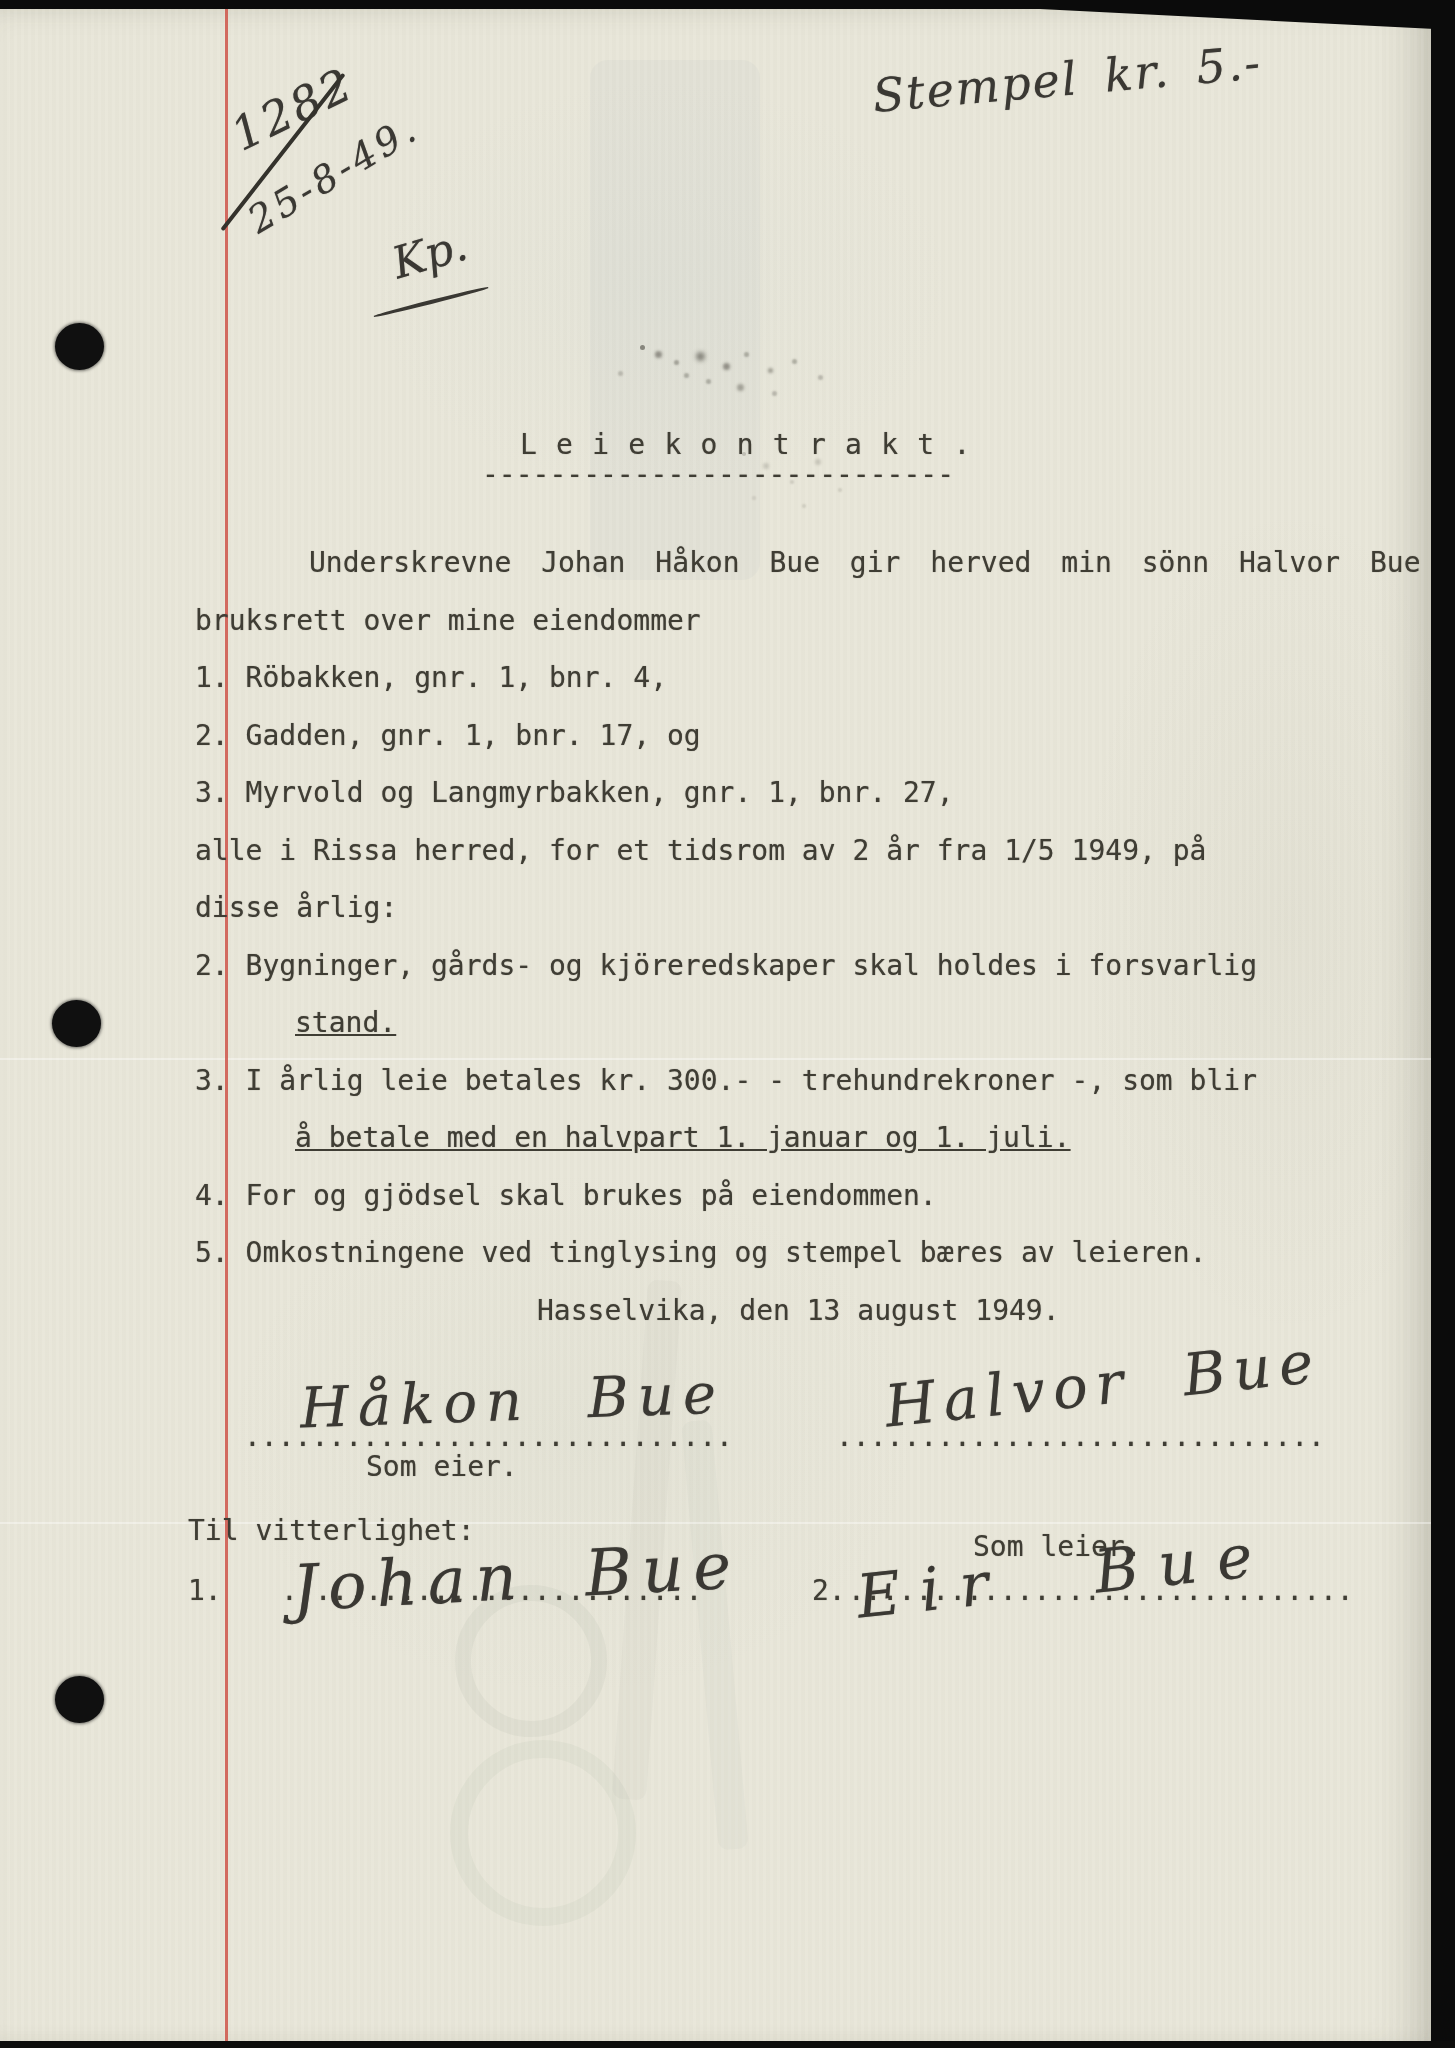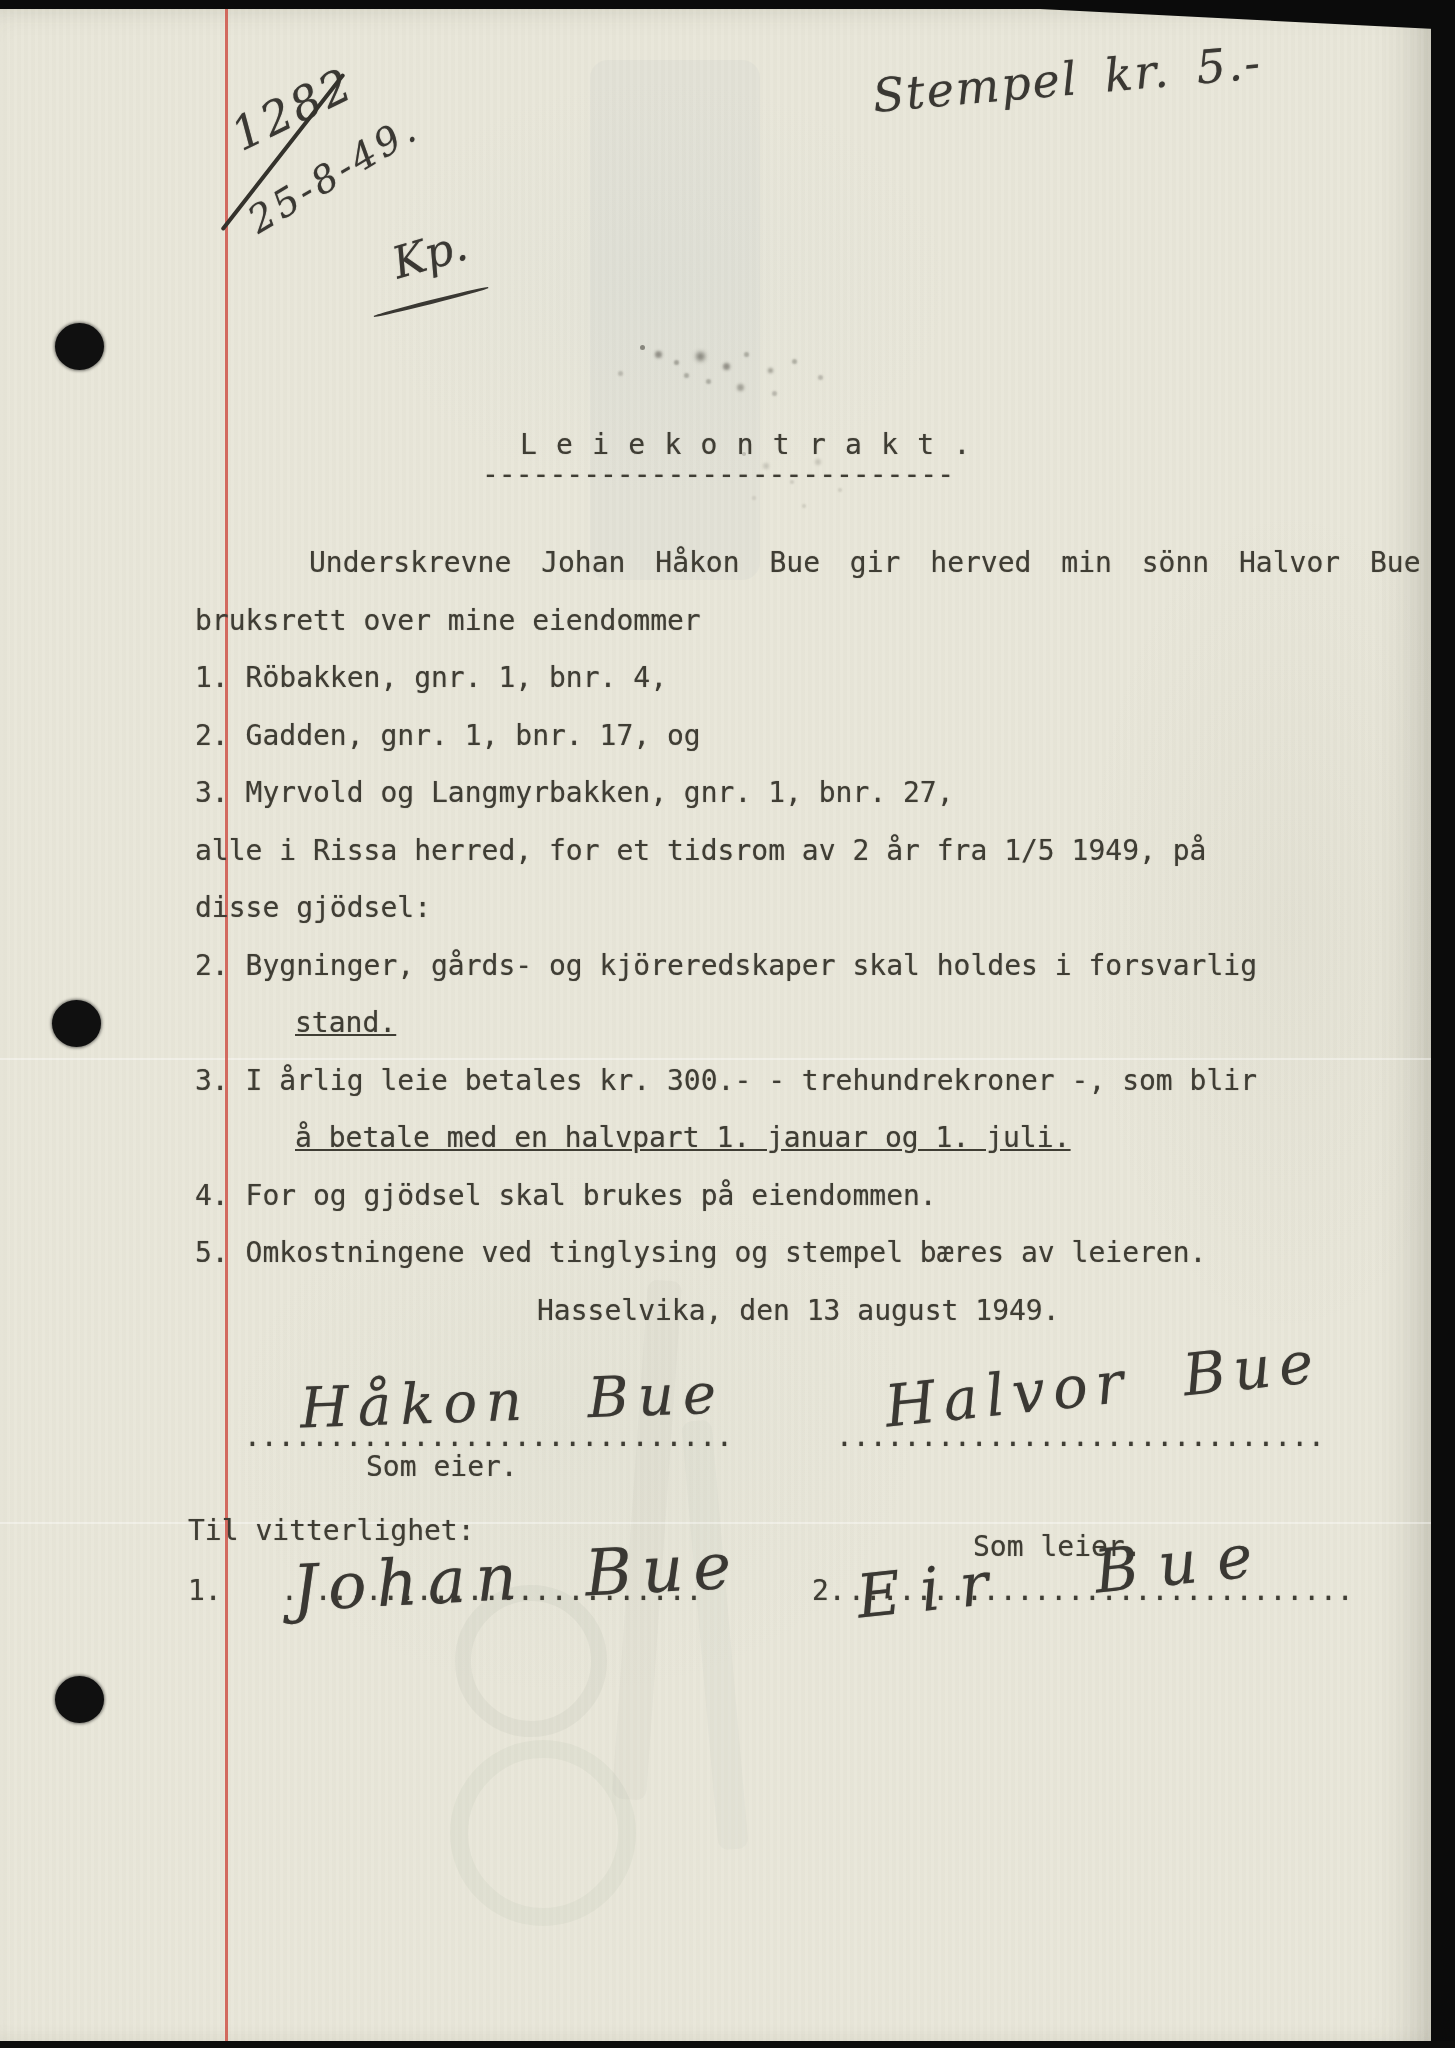--- a/index.html
+++ b/index.html
@@ -130,21 +130,21 @@
   <div class="typed title">L e i e k o n t r a k t .</div>
   <div class="typed title-underline">----------------------------</div>
 
   <div class="typed typed-body">
     <div class="line indent">Underskrevne Johan Håkon Bue gir herved min sönn Halvor Bue</div>
     <div class="line">bruksrett over mine eiendommer</div>
     <div class="line">1. Röbakken, gnr. 1, bnr. 4,</div>
     <div class="line">2. Gadden, gnr. 1, bnr. 17, og</div>
     <div class="line">3. Myrvold og Langmyrbakken, gnr. 1, bnr. 27,</div>
     <div class="line">alle i Rissa herred, for et tidsrom av 2 år fra 1/5 1949, på</div>
-    <div class="line">disse gjödsel:</div>
+    <div class="line">disse årlig:</div>
     <div class="line">2. Bygninger, gårds- og kjöreredskaper skal holdes i forsvarlig</div>
     <div class="line hang">stand.</div>
     <div class="line">3. I årlig leie betales kr. 300.- - trehundrekroner -, som blir</div>
     <div class="line hang">å betale med en halvpart 1. januar og 1. juli.</div>
     <div class="line">4. For og gjödsel skal brukes på eiendommen.</div>
     <div class="line">5. Omkostningene ved tinglysing og stempel bæres av leieren.</div>
     <div class="line dateline">Hasselvika, den 13 august 1949.</div>
   </div>
 
   <span class="hand sig-owner">Håkon Bue</span>

